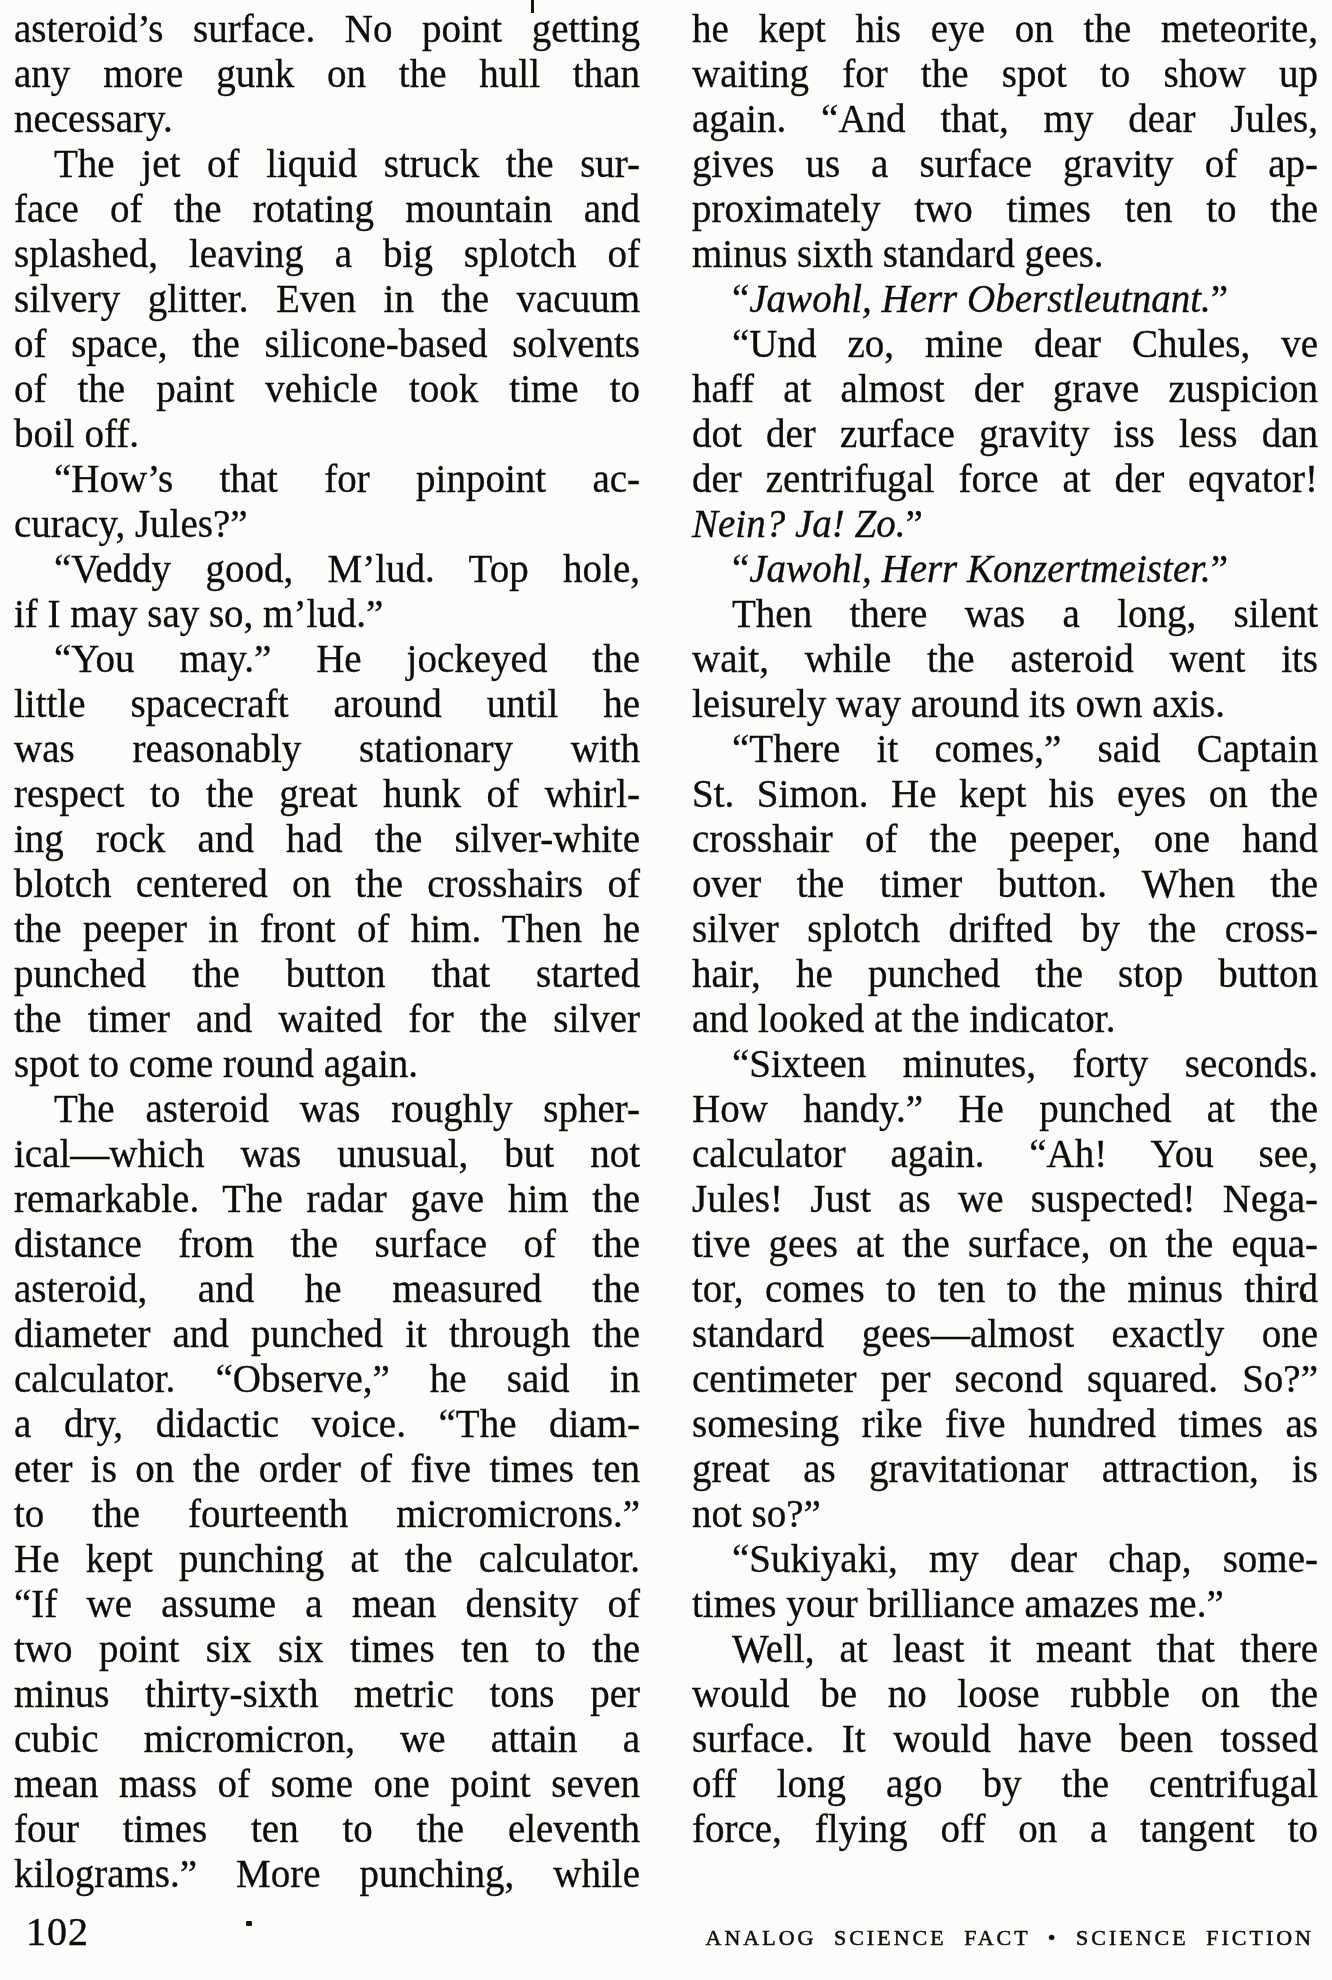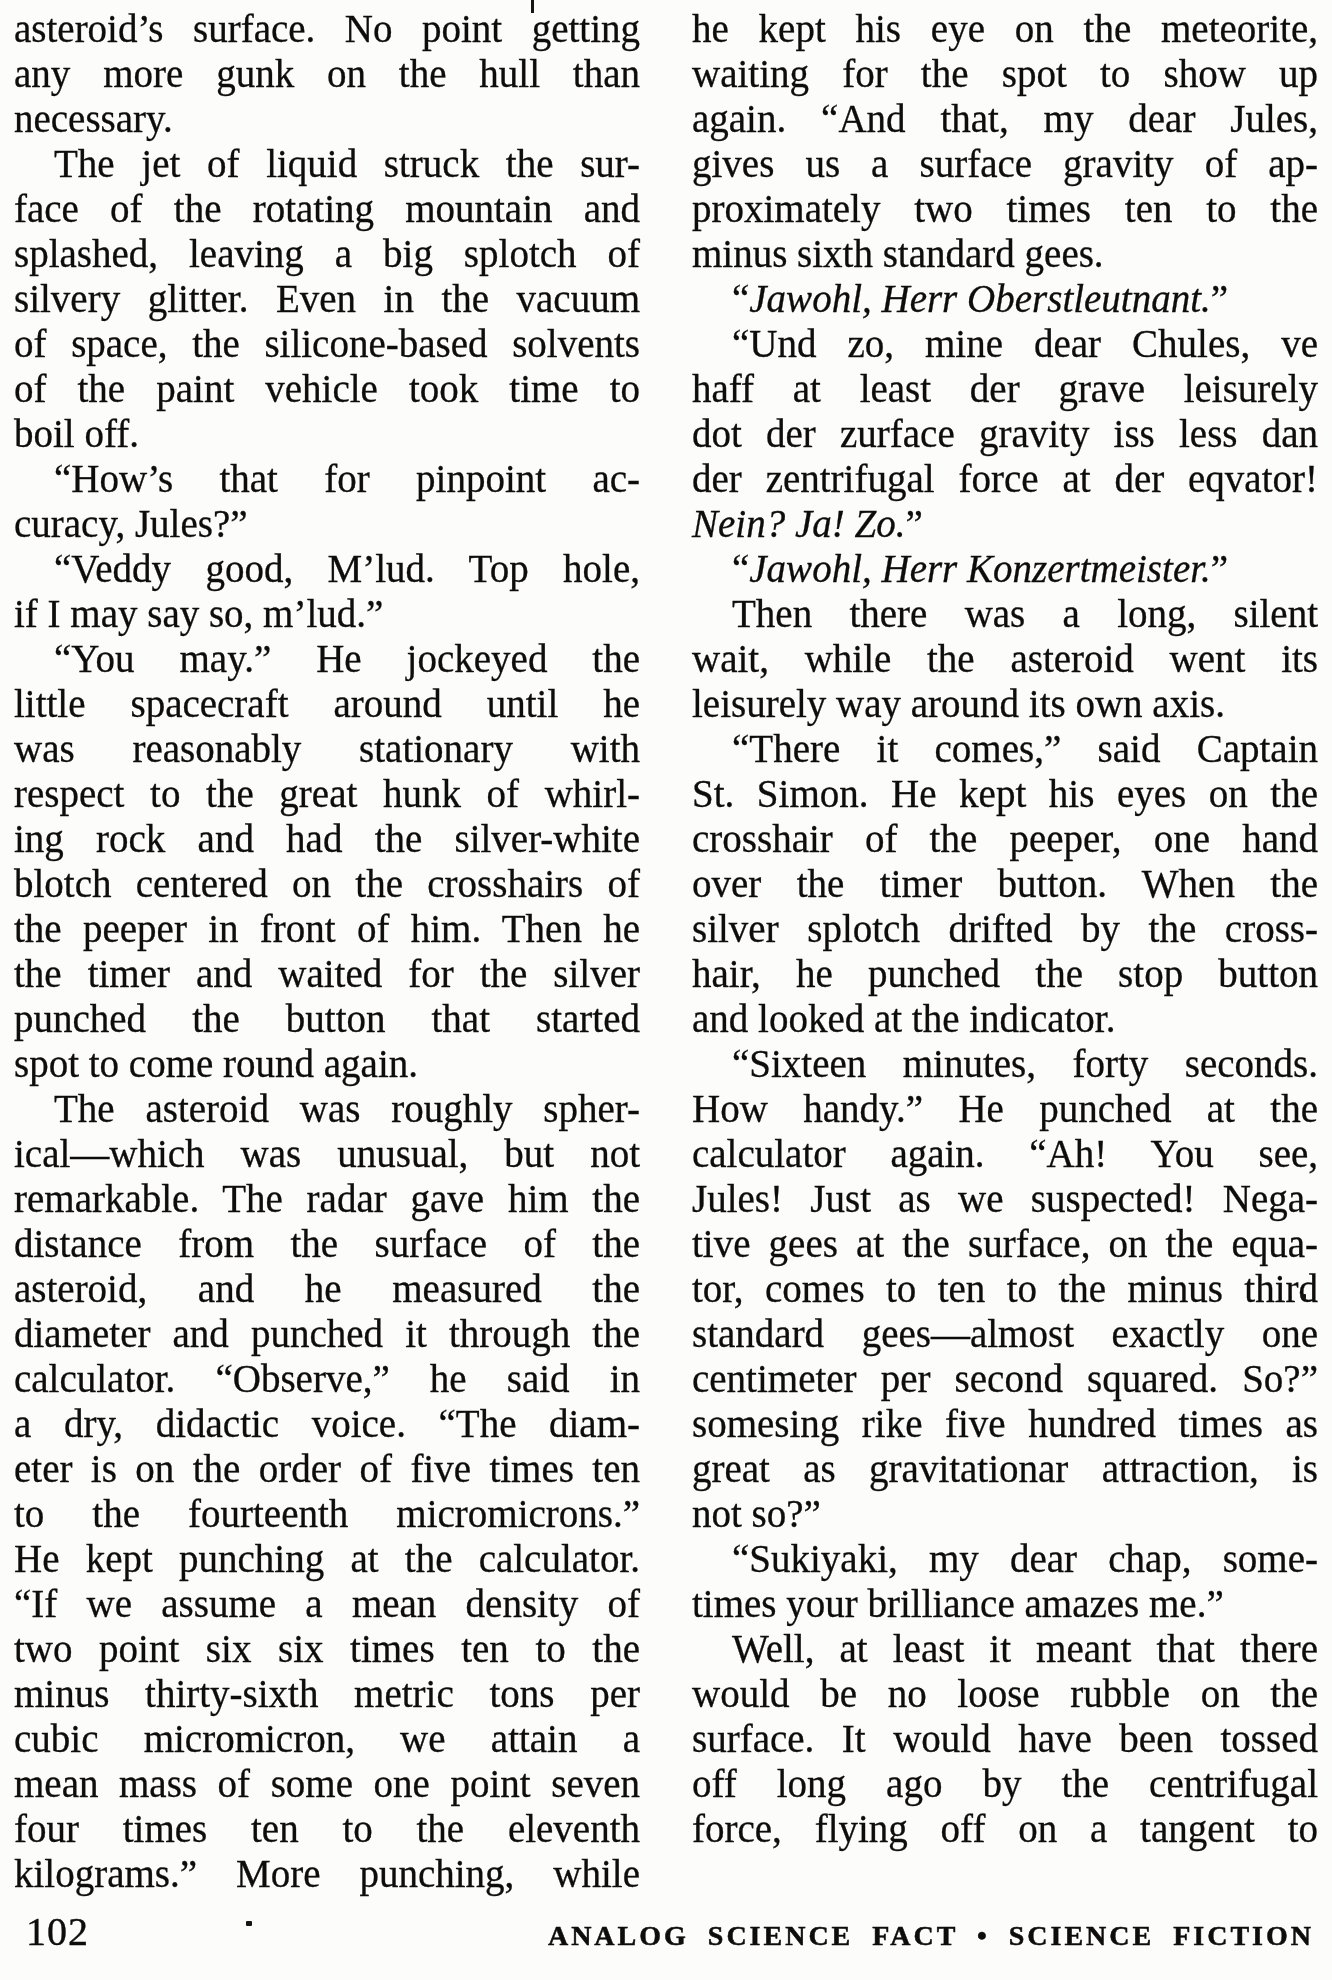--- a/index.html
+++ b/index.html
@@ -47,24 +47,23 @@
     justify-content: space-between;
     align-items: baseline;
     padding: 0 4px 0 12px;
   }
   .page-number {
     font-size: 40px;
     letter-spacing: 1px;
     -webkit-text-stroke: 0.4px #0e0d0b;
   }
   .magazine-title {
-    font-size: 28px;
+    font-size: 22px;
     letter-spacing: 3px;
     word-spacing: 9px;
-    font-weight: bold;
     -webkit-text-stroke: 0.5px #0e0d0b;
   }
   
   .speck { position: absolute; background: #161511; }
   .speck-top-tick   { left: 531px; top: 0;      width: 3px; height: 13px; }
   .speck-mid-dot    { left: 1301px; top: 1294px; width: 5px; height: 5px; border-radius: 1px; }
   .speck-footer-dot { left: 246px; top: 1921px; width: 6px; height: 5px; border-radius: 1px; }
 </style>
 </head>
 <body>
@@ -86,22 +85,22 @@
         <div class="line"><span>curacy, Jules?”</span></div>
         <div class="line just ind"><span>“Veddy good, M’lud. Top hole,</span></div>
         <div class="line"><span>if I may say so, m’lud.”</span></div>
         <div class="line just ind"><span>“You may.” He jockeyed the</span></div>
         <div class="line just"><span>little spacecraft around until he</span></div>
         <div class="line just"><span>was reasonably stationary with</span></div>
         <div class="line just"><span>respect to the great hunk of whirl-</span></div>
         <div class="line just"><span>ing rock and had the silver-white</span></div>
         <div class="line just"><span>blotch centered on the crosshairs of</span></div>
         <div class="line just"><span>the peeper in front of him. Then he</span></div>
+        <div class="line just"><span>punched the button that started</span></div>
         <div class="line just"><span>the timer and waited for the silver</span></div>
-        <div class="line just"><span>punched the button that started</span></div>
         <div class="line"><span>spot to come round again.</span></div>
         <div class="line just ind"><span>The asteroid was roughly spher-</span></div>
         <div class="line just"><span>ical—which was unusual, but not</span></div>
         <div class="line just"><span>remarkable. The radar gave him the</span></div>
         <div class="line just"><span>distance from the surface of the</span></div>
         <div class="line just"><span>asteroid, and he measured the</span></div>
         <div class="line just"><span>diameter and punched it through the</span></div>
         <div class="line just"><span>calculator. “Observe,” he said in</span></div>
         <div class="line just"><span>a dry, didactic voice. “The diam-</span></div>
         <div class="line just"><span>eter is on the order of five times ten</span></div>
@@ -117,21 +116,21 @@
       </div>
     <div class="column" id="col-right">
         <div class="line just"><span>he kept his eye on the meteorite,</span></div>
         <div class="line just"><span>waiting for the spot to show up</span></div>
         <div class="line just"><span>again. “And that, my dear Jules,</span></div>
         <div class="line just"><span>gives us a surface gravity of ap-</span></div>
         <div class="line just"><span>proximately two times ten to the</span></div>
         <div class="line"><span>minus sixth standard gees.</span></div>
         <div class="line ind"><span>“</span><span class="it">Jawohl, Herr Oberstleutnant.</span><span>”</span></div>
         <div class="line just ind"><span>“Und zo, mine dear Chules, ve</span></div>
-        <div class="line just"><span>haff at least der grave leisurely</span></div>
+        <div class="line just"><span>haff at almost der grave zuspicion</span></div>
         <div class="line just"><span>dot der zurface gravity iss less dan</span></div>
         <div class="line just"><span>der zentrifugal force at der eqvator!</span></div>
         <div class="line"><span class="it">Nein? Ja! Zo.</span><span>”</span></div>
         <div class="line ind"><span>“</span><span class="it">Jawohl, Herr Konzertmeister.</span><span>”</span></div>
         <div class="line just ind"><span>Then there was a long, silent</span></div>
         <div class="line just"><span>wait, while the asteroid went its</span></div>
         <div class="line"><span>leisurely way around its own axis.</span></div>
         <div class="line just ind"><span>“There it comes,” said Captain</span></div>
         <div class="line just"><span>St. Simon. He kept his eyes on the</span></div>
         <div class="line just"><span>crosshair of the peeper, one hand</span></div>

